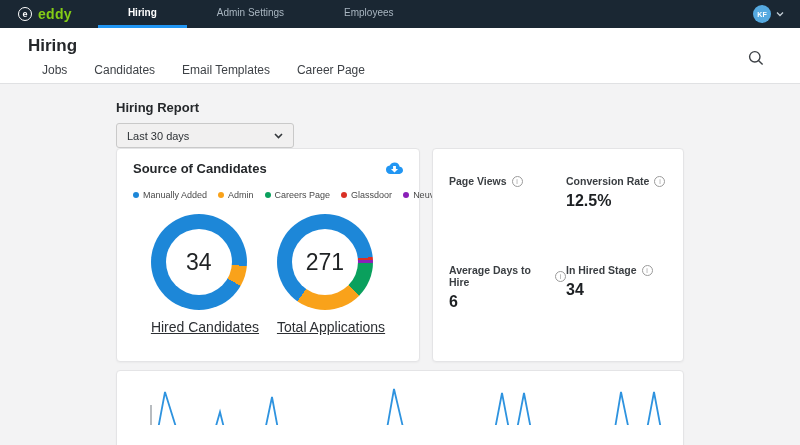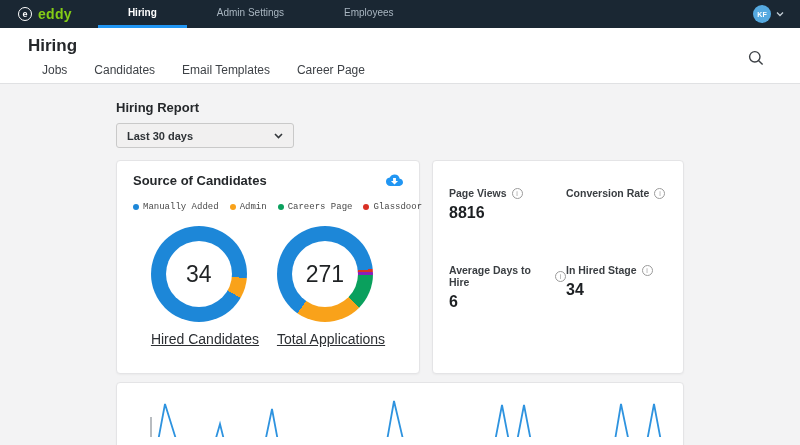--- a/index.html
+++ b/index.html
@@ -27,46 +27,46 @@
   .tabs { display:flex; padding:7px 0 0 42px; }
   .tab { font-size:12px; color:#3e4247; margin-right:27px; cursor:pointer; text-decoration:none; }
   .search-btn { position:absolute; right:36px; top:40%; cursor:pointer; background:none; border:none; }
 
   
   .content { padding:0 116px; }
   .report-heading { font-size:13px; font-weight:bold; margin-top:16px; }
   .date-dropdown { margin-top:8px; height:25px; width:178px; background:#f1f0f0;
     border:1px solid #c9c9c9; border-radius:3px; display:flex; align-items:center;
     padding:0 10px; font-size:11px; cursor:pointer; font-family:inherit; }
-  .dd-bold { font-weight:bold; color:#2e3236; white-space:nowrap; }
+  .dd-bold { font-weight:normal; color:#2e3236; white-space:nowrap; }
   .dd-detail { color:#9b9b9b; margin-left:4px; white-space:nowrap; }
   .dd-chev { margin-left:auto; }
 
-  .cards-row { display:flex; gap:12px; margin-top:12px; }
+  .cards-row { display:flex; gap:12px; }
   .card { background:#fff; border:1px solid #e4e4e6; border-radius:4px; box-shadow:0 1px 2px rgba(0,0,0,.04); }
   .card-sources { width:304px; height:214px; padding:12px 16px; }
   .card-stats { flex:1; height:214px; padding:12px 16px; }
   .card-head { display:flex; align-items:flex-start; justify-content:space-between; }
   .card-title { font-size:13px; font-weight:bold; }
   .cloud-btn { background:none; border:none; cursor:pointer; color:#2196f3; padding:0; line-height:0; }
 
   .legend { display:flex; align-items:center; margin-top:14px; }
   .legend-item { display:flex; align-items:center; margin-right:11px; }
   .legend-dot { width:6px; height:6px; border-radius:50%; margin-right:4px; flex:none; }
-  .legend-label { font-size:9px; color:#4a4a4a; white-space:nowrap;font-family:Liberation Mono, monospace; }
+  .legend-label { font-size:9px; color:#4a4a4a; white-space:nowrap; }
 
   .donuts { display:flex; justify-content:space-evenly; margin-top:14px; }
   .donut-wrap { text-align:center; }
   .donut { width:96px; height:96px; border-radius:50%; position:relative;
     display:flex; align-items:center; justify-content:center; }
   .donut::after { content:""; position:absolute; inset:15px; background:#fff; border-radius:50%; }
   .donut-value { position:relative; z-index:1; font-size:23px; color:#1f2224; }
   .donut-label { font-size:14px; margin-top:9px; color:#2c2f33;text-decoration:underline; }
 
-  .stats-grid { display:grid; grid-template-columns:117px 1fr; row-gap:42px; margin-top:14px; }
+  .stats-grid { display:grid; grid-template-columns:117px 1fr; row-gap:54px; margin-top:14px; }
   .stat-label { font-size:10.5px; font-weight:bold; color:#3a3e42; display:flex; align-items:center; gap:5px; }
   .info-icon { width:11px; height:11px; border:1px solid #9b9b9b; border-radius:50%;
     color:#9b9b9b; font-size:7px; display:inline-flex; align-items:center; justify-content:center;
     font-weight:normal; cursor:pointer; flex:none; }
   .stat-value { font-size:16px; font-weight:bold; margin-top:5px; color:#1d2023; }
 
   .card-history { margin-top:8px; height:90px; padding:12px 16px 0; }
   #history-chart { display:block; width:568px; height:40px; margin:2px -16px 0 -16px; }
 </style>
 </head>
@@ -165,27 +165,27 @@
       </div>
     </section>
 
     <section class="card card-stats">
       <div class="stats-grid">
         <div class="stat">
           <div class="stat-label">
               <span>Page Views</span>
               <span class="info-icon">i</span>
             </div>
-          <div class="stat-value">8816</div>
         </div>
         <div class="stat">
           <div class="stat-label">
               <span>Conversion Rate</span>
               <span class="info-icon">i</span>
             </div>
+          <div class="stat-value">12.5%</div>
         </div>
         <div class="stat">
           <div class="stat-label">
               <span>Average Days to Hire</span>
               <span class="info-icon">i</span>
             </div>
           <div class="stat-value">6</div>
         </div>
         <div class="stat">
           <div class="stat-label">

